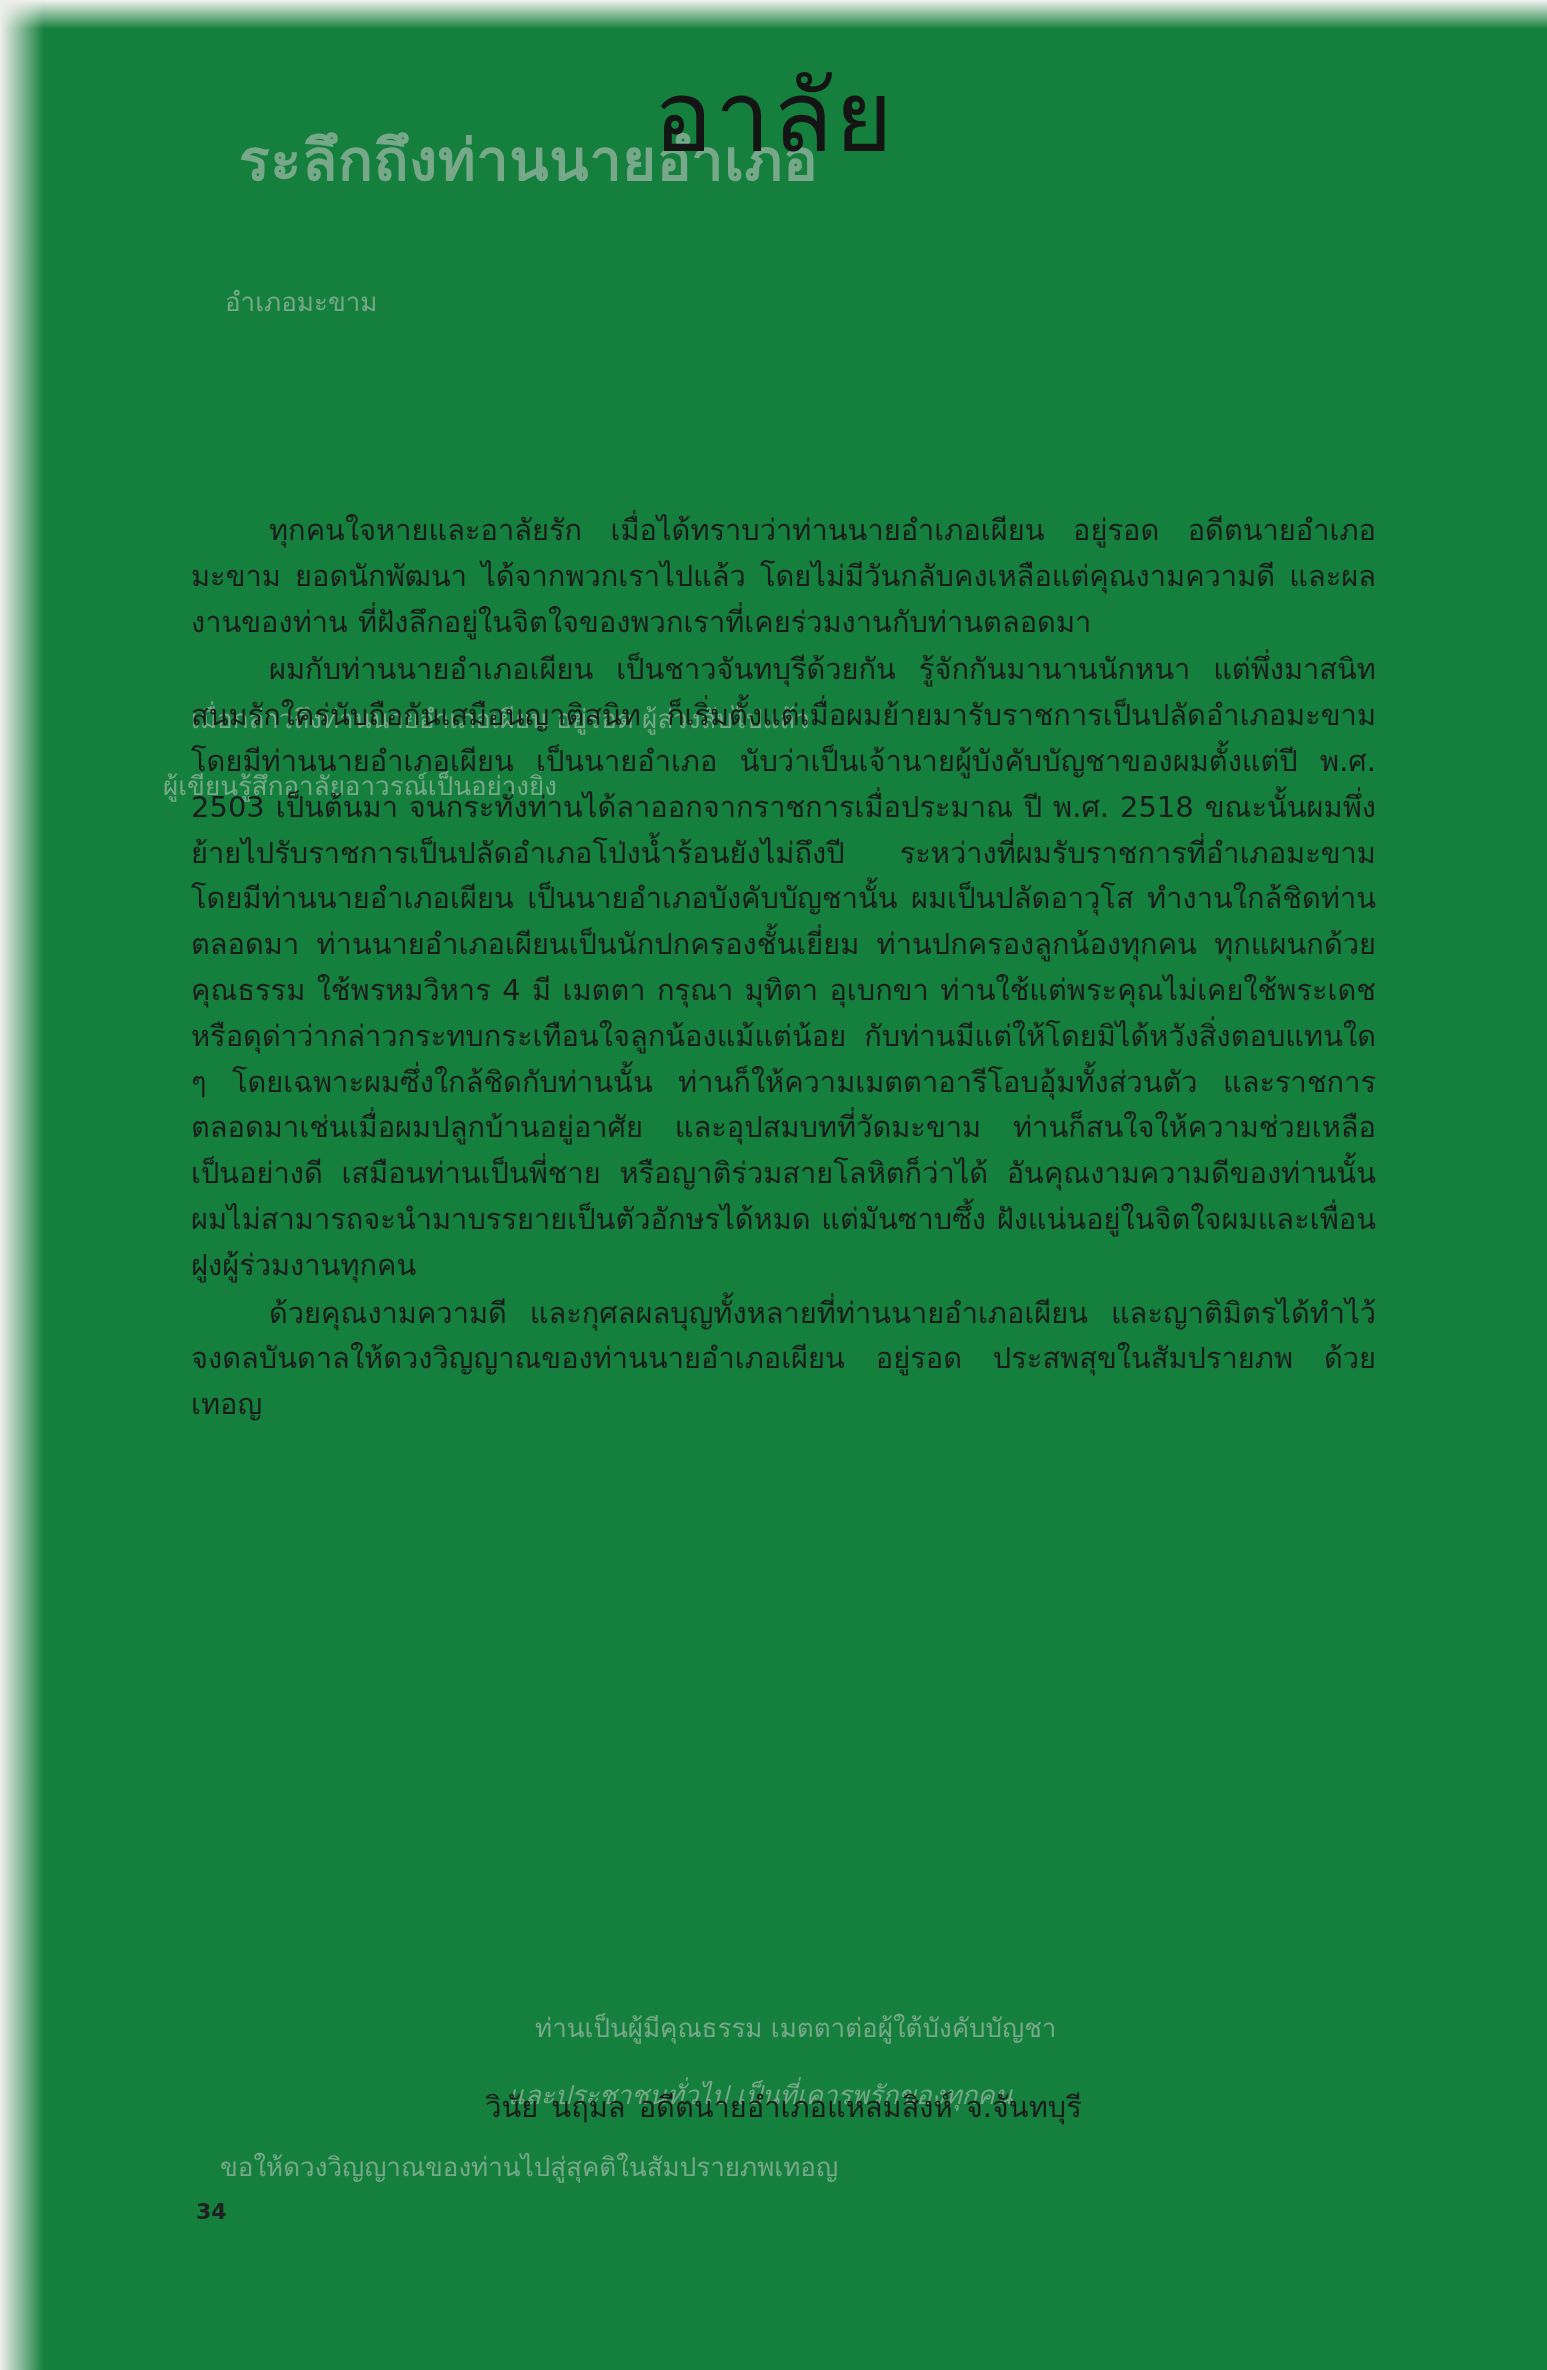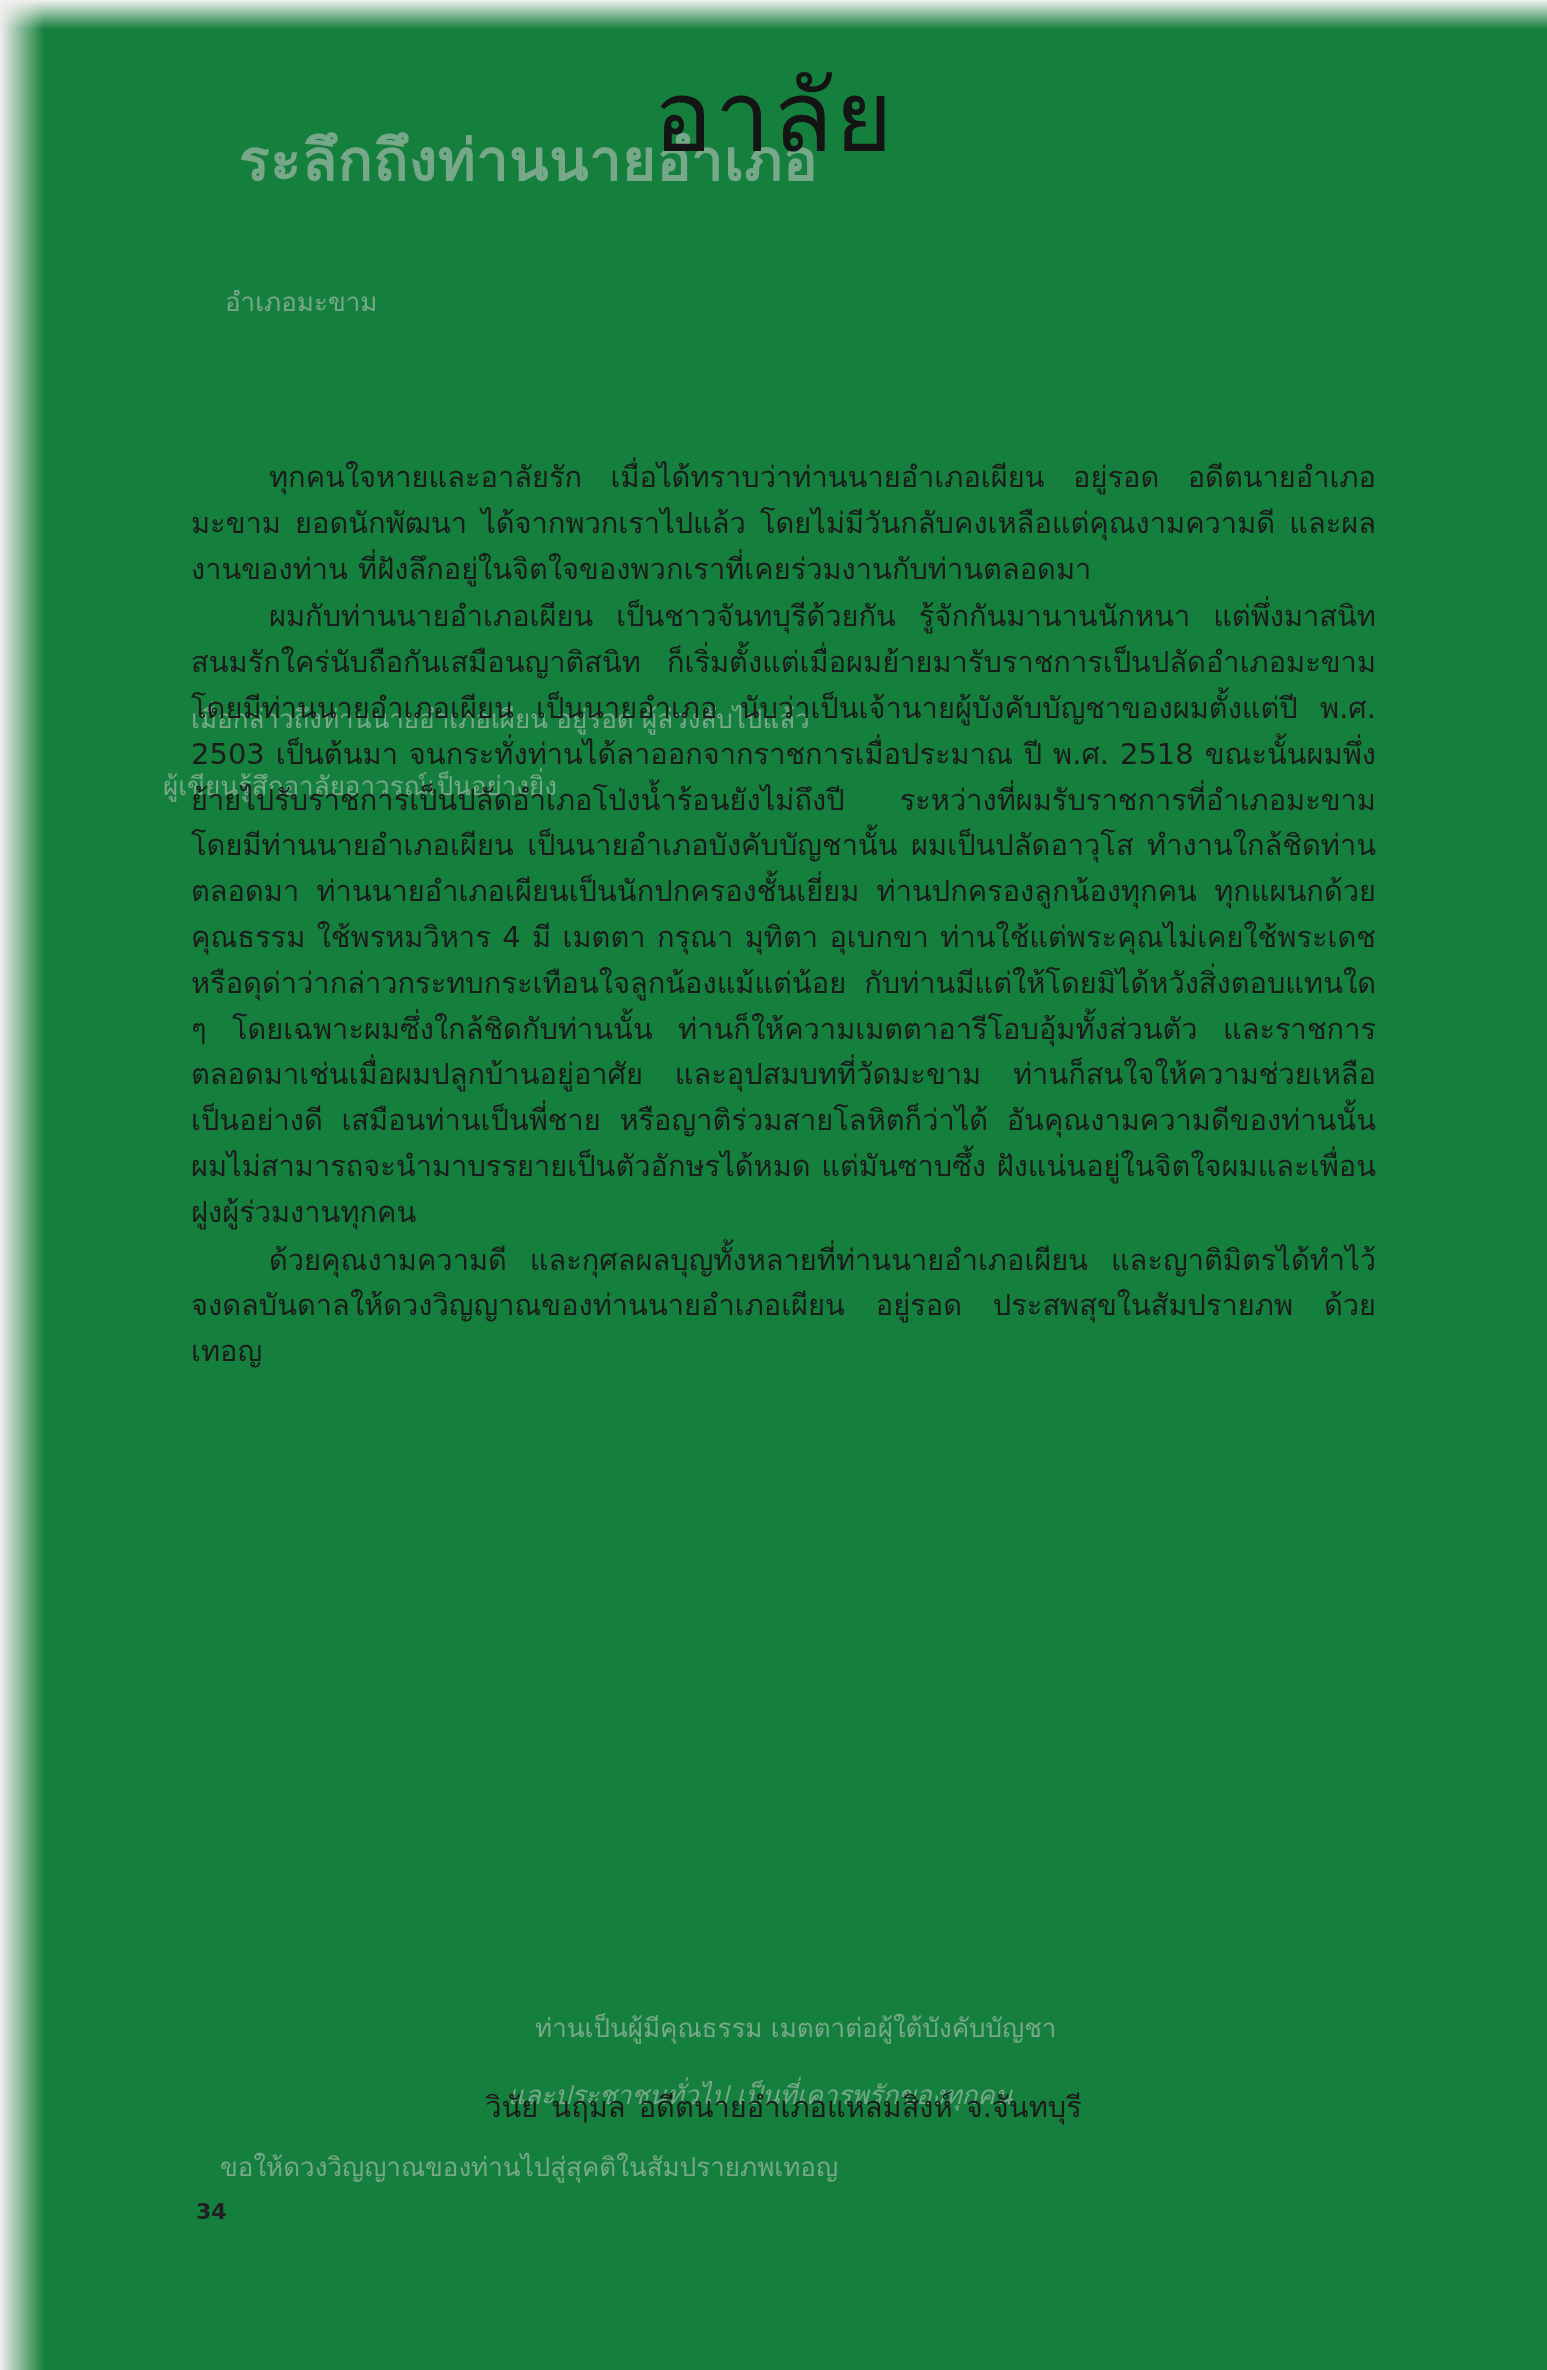--- a/index.html
+++ b/index.html
@@ -65,21 +65,21 @@
     letter-spacing: 1.9px;
     color: #141414;
     font-family: "DejaVu Sans", sans-serif;
   }
   .title-line2 .name-gap { display: inline-block; width: 52px; }
 
   .body-block {
     position: absolute;
     left: 191px;
     right: 172px;
-    top: 455px;
+    top: 508px;
   }
   .para {
     font-size: 29px;
     line-height: 1.58;
     color: #1b1b1b;
     text-align: justify;
     text-justify: inter-word;
     margin: 0 0 1.9px 0;
     word-spacing: 1px;
   }

